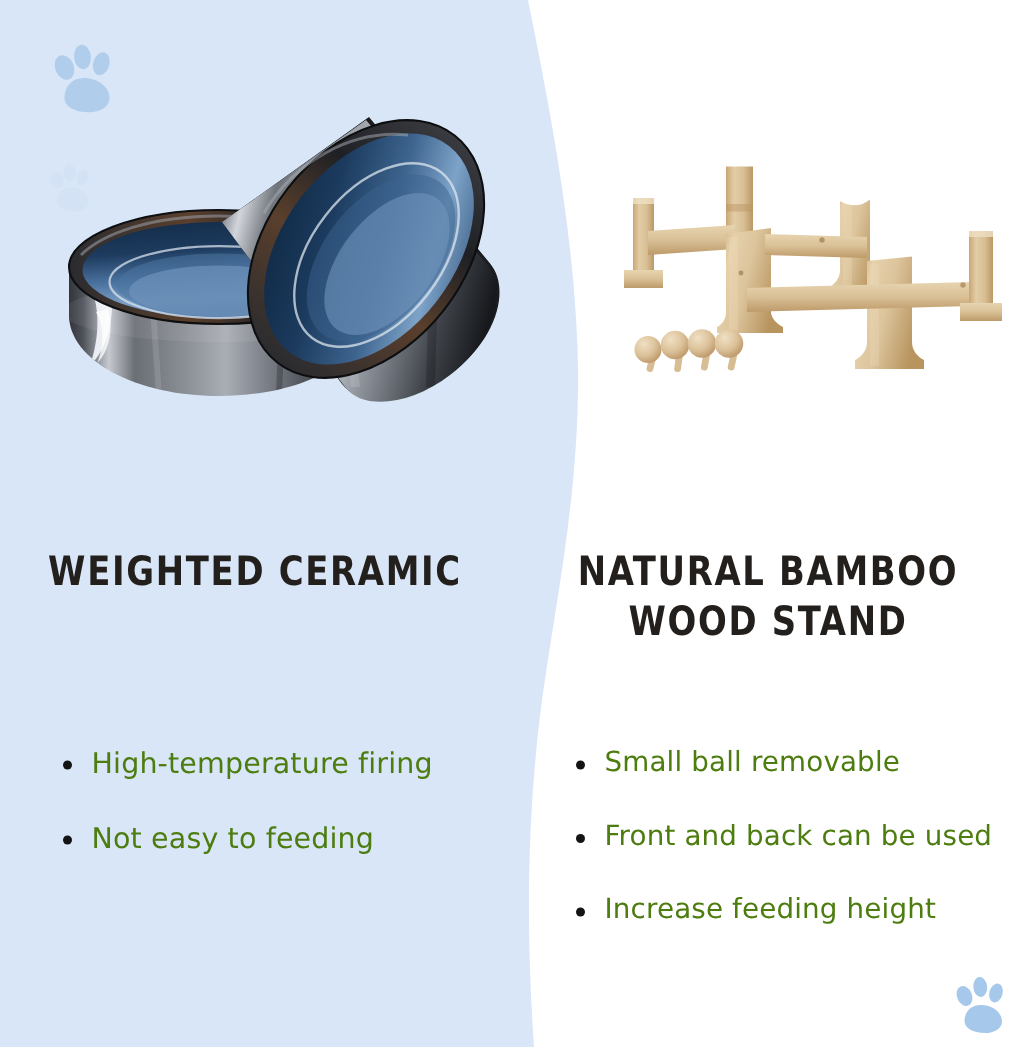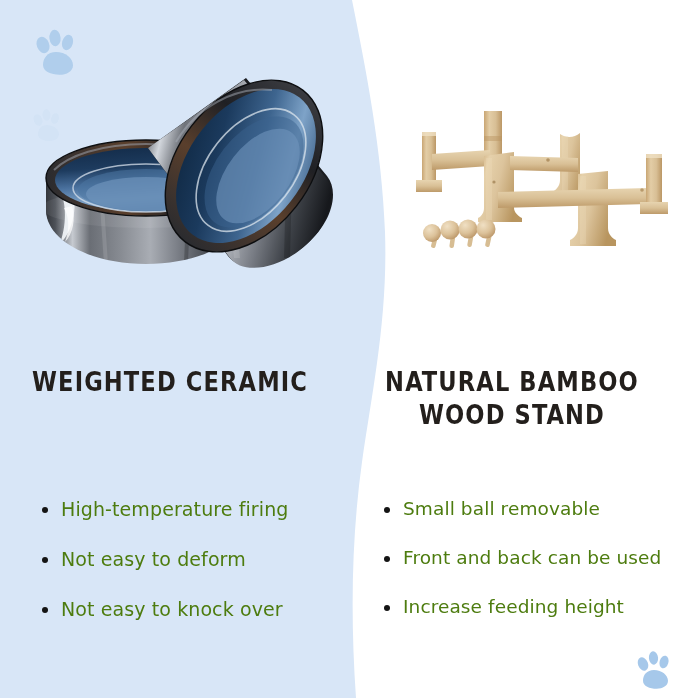--- a/index.html
+++ b/index.html
@@ -316,22 +316,21 @@
 
   <div class="headline headline-left">WEIGHTED CERAMIC</div>
 
   <div class="headline headline-right">
     <div>NATURAL BAMBOO</div>
     <div>WOOD STAND</div>
   </div>
 
   <ul class="bullets bullets-left">
     <li>High-temperature firing</li>
-    <li>Not easy to deform</li>
-    <li>Not easy to knock over</li>
+    <li>Not easy to feeding</li>
   </ul>
 
   <ul class="bullets bullets-right">
     <li>Small ball removable</li>
     <li>Front and back can be used</li>
     <li>Increase feeding height</li>
   </ul>
 
 </div>
 

